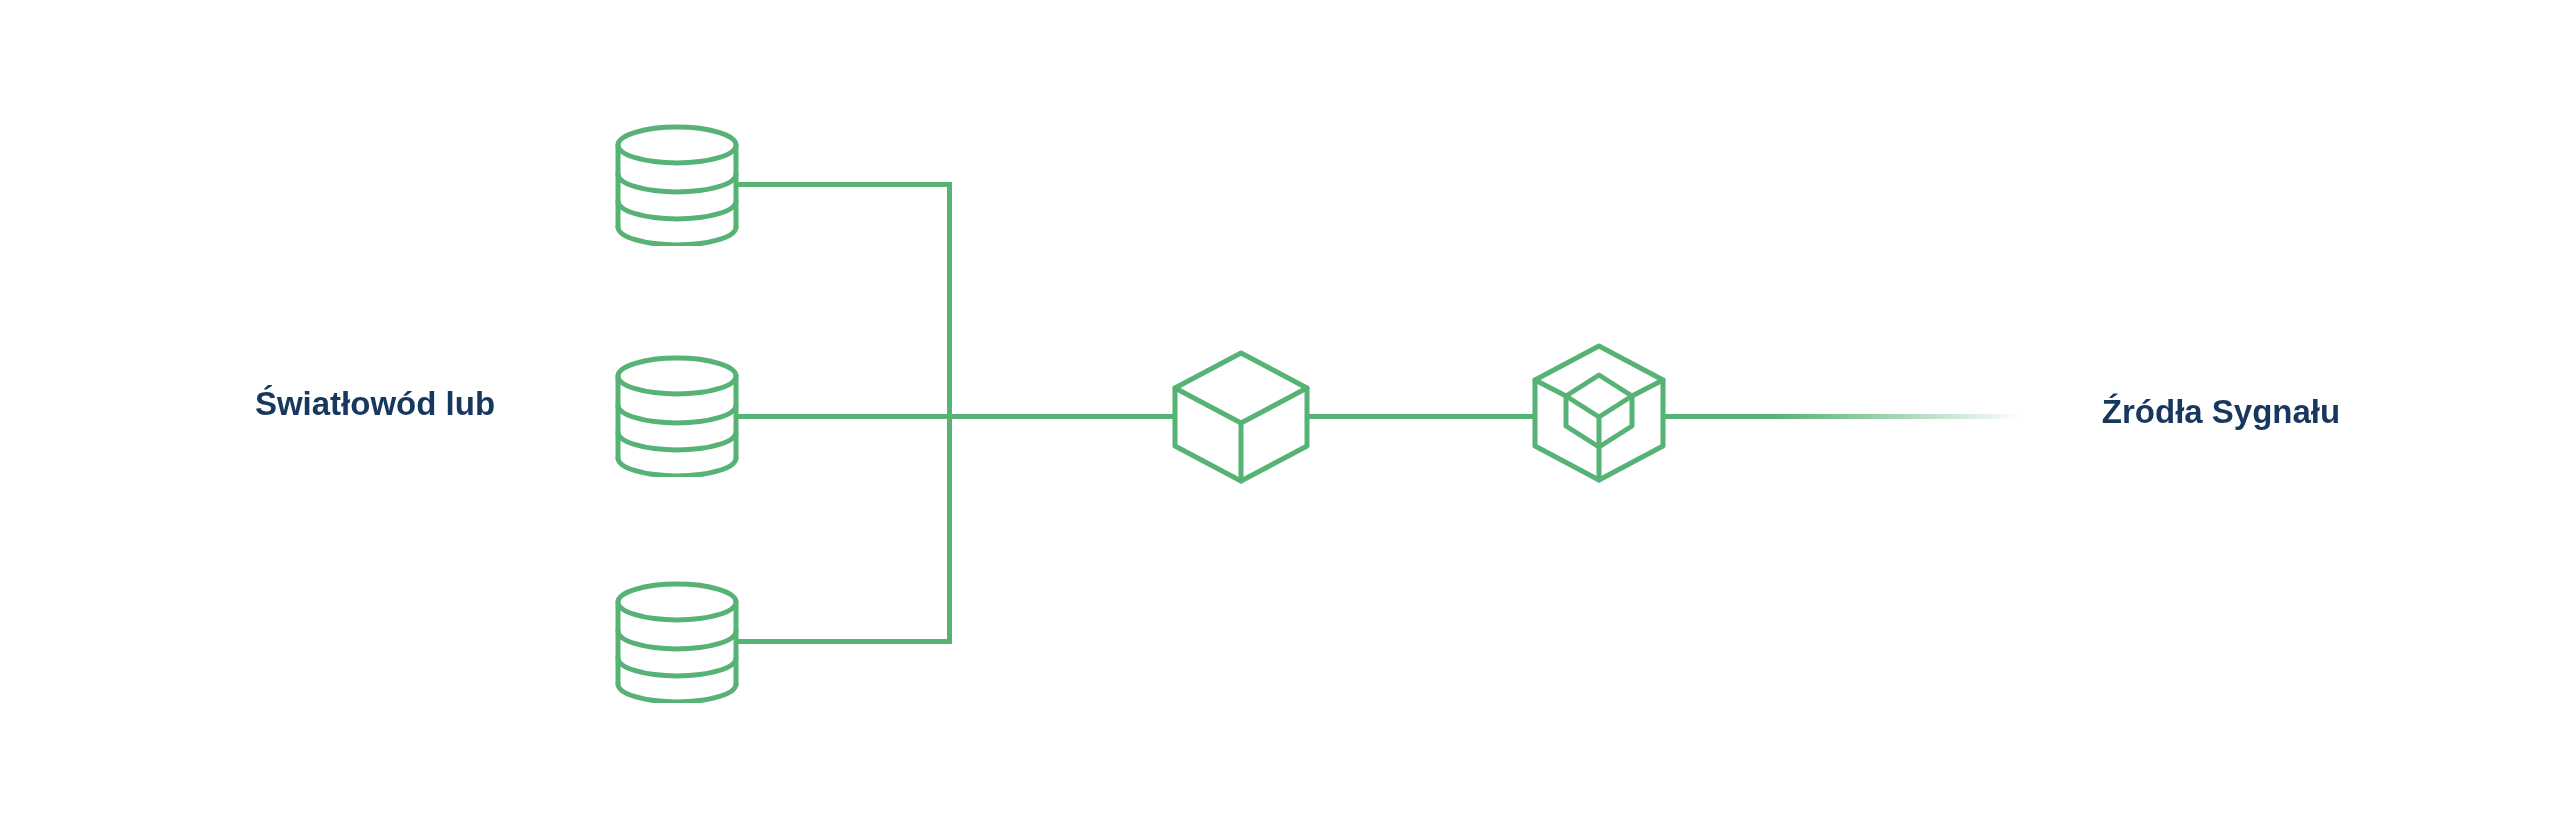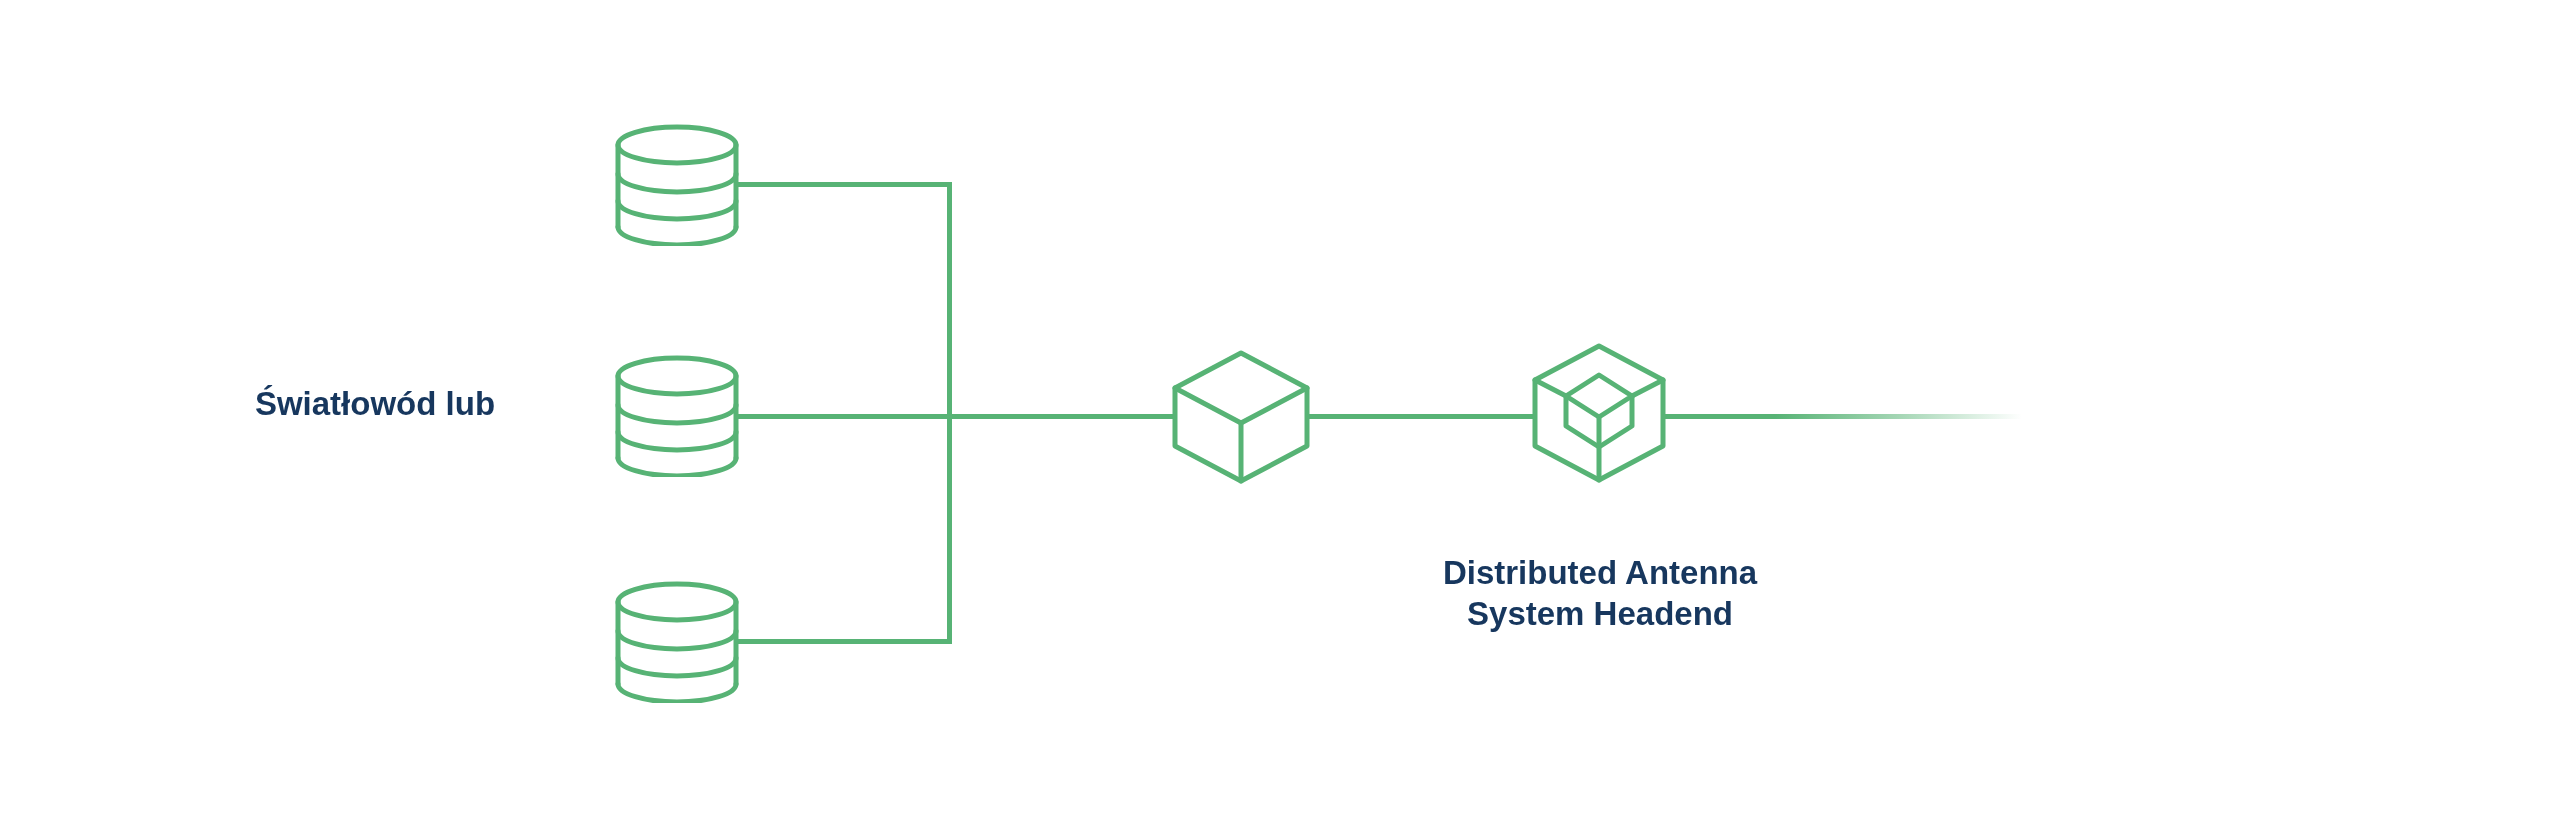--- a/index.html
+++ b/index.html
@@ -102,19 +102,16 @@
     <path d="M68 33 L35 54 L68 75 L101 54 Z"></path>
     <path d="M35 54 V84 L68 105 L101 84 V54"></path>
     <path d="M68 75 V138"></path>
     <path d="M4 38 L35 54"></path>
     <path d="M132 38 L101 54"></path>
   </svg>
 
   <div class="line h fade" style="left:1661px;top:414px;width:380px;"></div>
 
 
-  <div class="label" style="left:1400px;top:552px;width:400px;">
-    <div>Distributed Antenna</div>
-    <div>System Headend</div>
-  </div>
 
+  <div class="label" style="left:2071px;top:391px;width:300px;">Źródła Sygnału</div>
 
 </div>
 
 </body></html>

